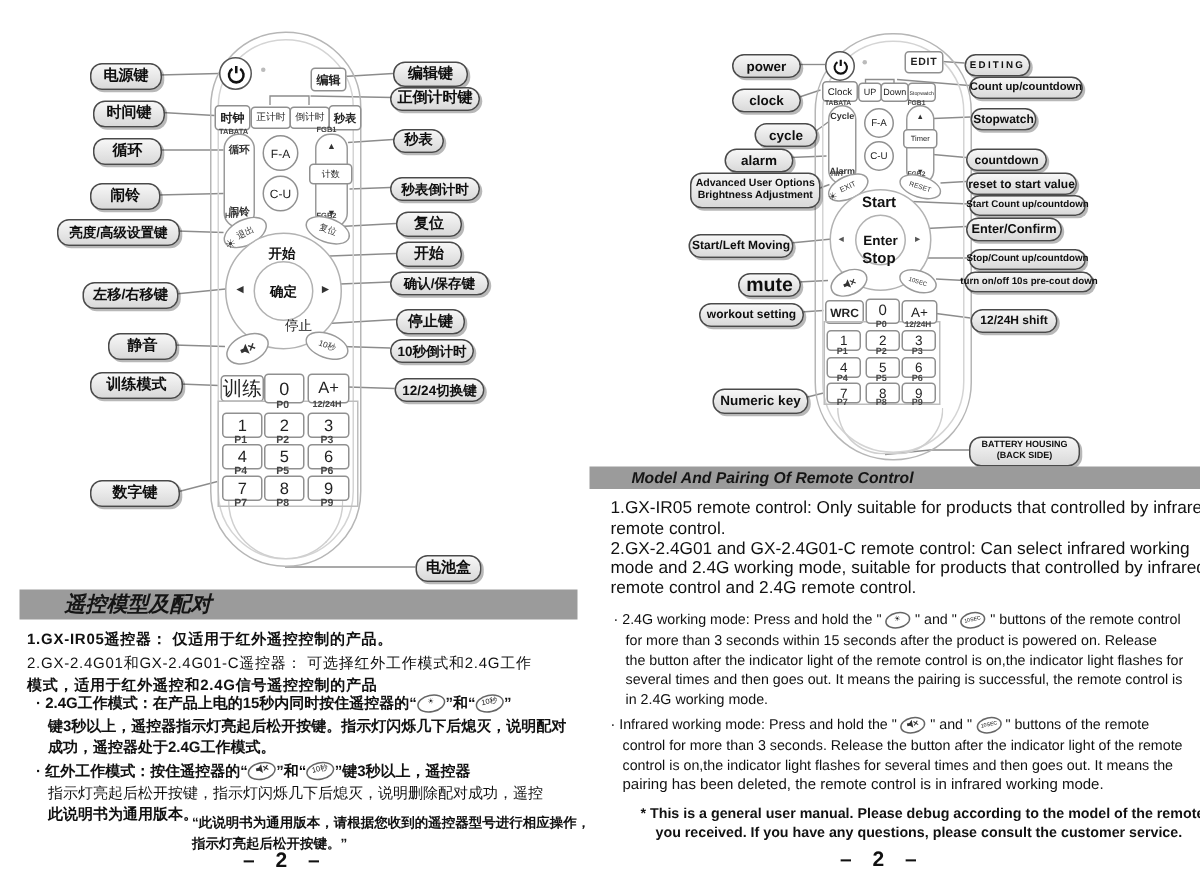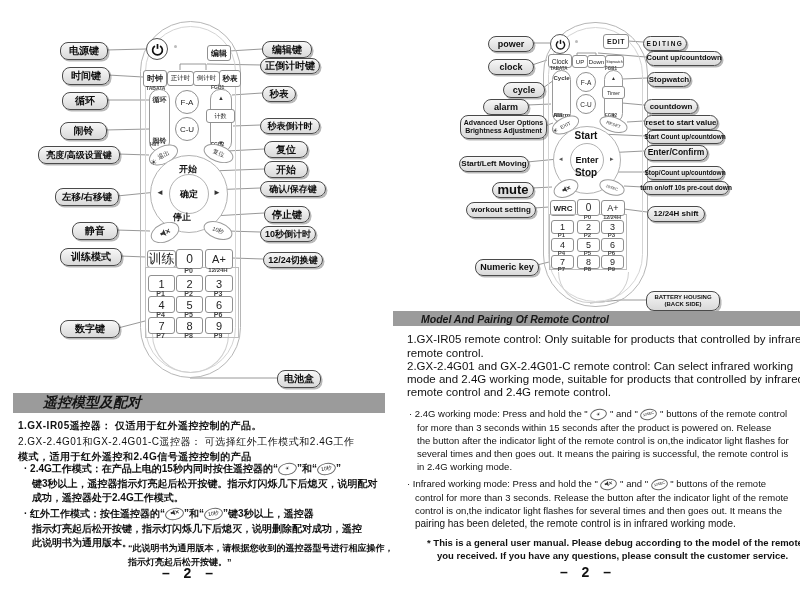--- a/index.html
+++ b/index.html
@@ -121,21 +121,21 @@
 <span class="tlabel" style="left:150px;top:158px;font-size:8px">☀</span>
 <div class="oval" style="left:203px;top:145px;width:29px;height:15px;transform:rotate(20deg);font-size:6px">复位</div>
 
 <div class="navc" style="left:150px;top:155px;width:76px;height:76px"></div>
 <span class="txt" style="left:150px;top:163px;width:76px;text-align:center;font-size:9px;font-weight:bold">开始</span>
 <div class="navc" style="left:169px;top:174px;width:38px;height:38px;display:flex;align-items:center;justify-content:center;font-size:9px;font-weight:bold">
   <span>确定</span>
 </div>
 <span class="txt" style="left:156px;top:188px;font-size:8px;color:#333">◄</span>
 <span class="txt" style="left:213px;top:188px;font-size:8px;color:#333">►</span>
-<span class="txt" style="left:144px;top:211px;width:76px;text-align:center;font-size:9px;font-weight:bold">停止</span>
+<span class="txt" style="left:161px;top:211px;width:76px;text-align:center;font-size:9px;font-weight:normal">停止</span>
 
 <div class="oval" style="left:150px;top:223px;width:28px;height:17px;transform:rotate(-24deg)">
   <svg width="12" height="9" viewBox="0 0 20 14">
       <polygon points="2,5 6,5 10,1 10,13 6,9 2,9" fill="#333"></polygon>
       <line x1="12" y1="4" x2="18" y2="10" stroke="#333" stroke-width="1.6"></line>
       <line x1="18" y1="4" x2="12" y2="10" stroke="#333" stroke-width="1.6"></line>
     </svg>
 </div>
 <div class="oval" style="left:203px;top:222px;width:28px;height:15px;transform:rotate(20deg);font-size:5.5px">10秒</div>
 
@@ -202,21 +202,21 @@
 <span class="txt" style="left:32px;top:477px;font-size:10px;font-weight:bold">键3秒以上，遥控器指示灯亮起后松开按键。指示灯闪烁几下后熄灭，说明配对</span>
 <span class="txt" style="left:32px;top:491px;font-size:10px;font-weight:bold">成功，遥控器处于2.4G工作模式。</span>
 
 <div class="txt" style="left:24px;top:507px;font-size:10px;font-weight:bold">
   <span>· 红外工作模式：按住遥控器的“</span><span class="ic"><svg width="10" height="7" viewBox="0 0 20 14">
         <polygon points="2,5 6,5 10,1 10,13 6,9 2,9" fill="#333"></polygon>
         <line x1="12" y1="4" x2="18" y2="10" stroke="#333" stroke-width="1.6"></line>
         <line x1="18" y1="4" x2="12" y2="10" stroke="#333" stroke-width="1.6"></line>
       </svg></span><span>”和“</span><span class="ic"><span>10秒</span></span><span>”键3秒以上，遥控器</span>
 </div>
-<span class="txt" style="left:32px;top:522px;font-size:10px;font-weight:bold">指示灯亮起后松开按键，指示灯闪烁几下后熄灭，说明删除配对成功，遥控</span>
+<span class="txt" style="left:32px;top:522px;font-size:10px;font-weight:normal">指示灯亮起后松开按键，指示灯闪烁几下后熄灭，说明删除配对成功，遥控</span>
 <span class="txt" style="left:32px;top:536px;font-size:10px;font-weight:bold">此说明书为通用版本。</span>
 
 <span class="txt" style="left:128px;top:542px;font-size:9px;font-weight:bold">“此说明书为通用版本，请根据您收到的遥控器型号进行相应操作，</span>
 <span class="txt" style="left:128px;top:556px;font-size:9px;font-weight:bold">指示灯亮起后松开按键。”</span>
 <span class="txt" style="left:150px;top:565px;width:80px;text-align:center;font-size:14px;font-weight:bold;letter-spacing:5px">– 2 –</span>
 
 <div class="remote" style="left:543px;top:22px;width:103px;height:283px"></div>
 <div class="remote-inner" style="left:548px;top:27px;width:93px;height:273px"></div>
 <div class="bat" style="left:558px;top:272px;width:69px;height:30px"></div>
 

